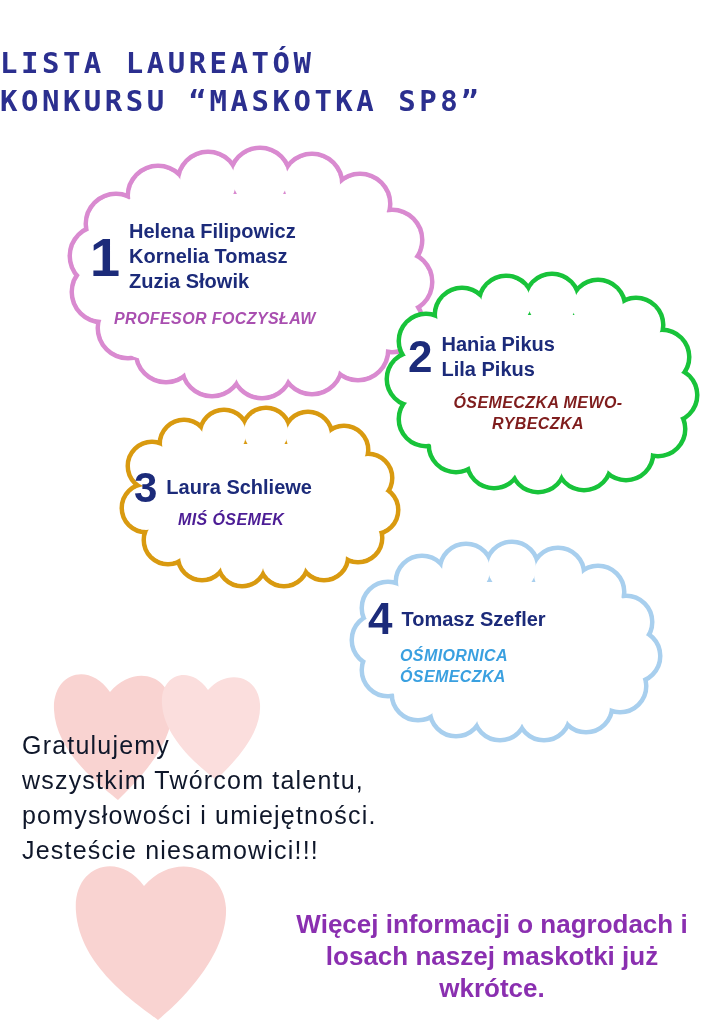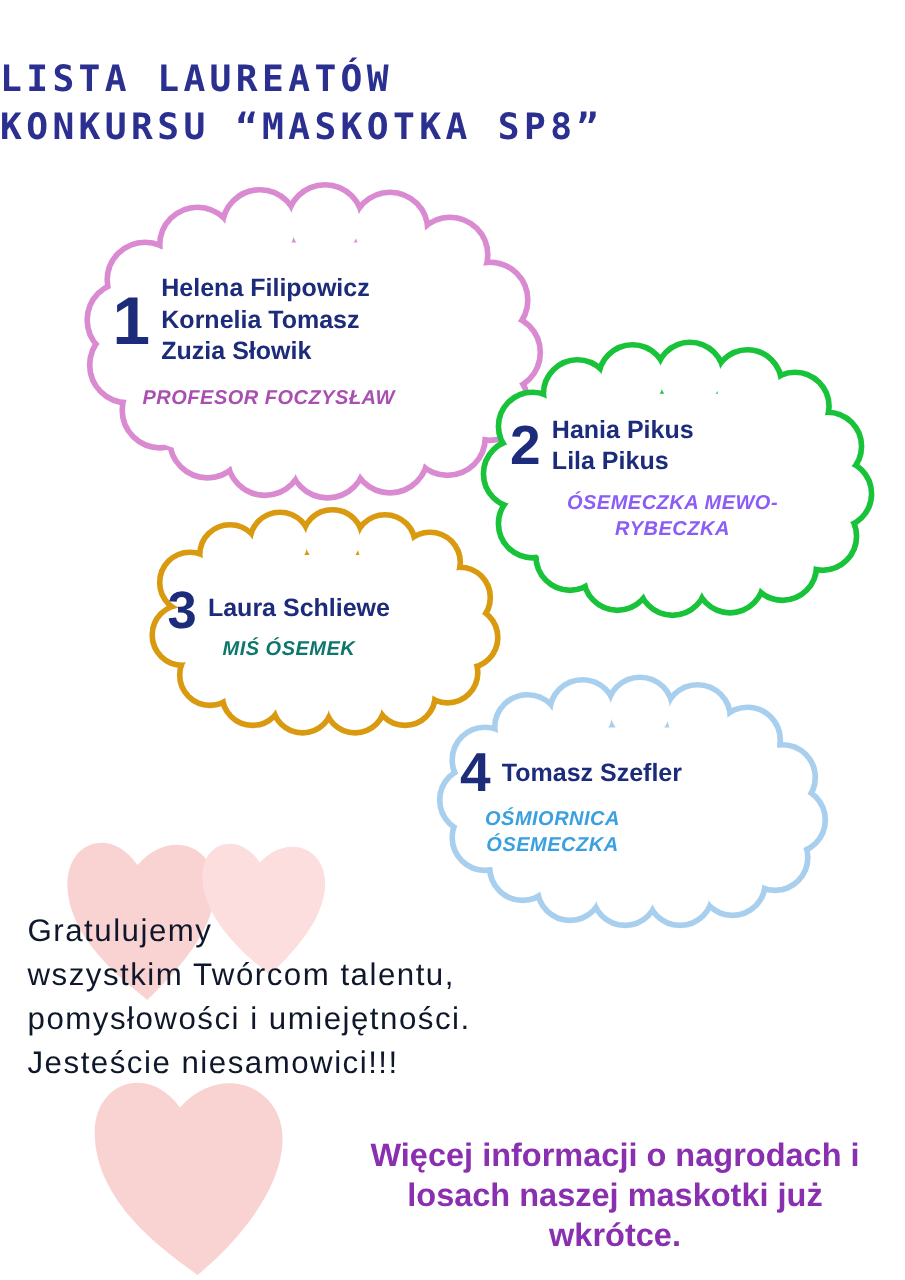--- a/index.html
+++ b/index.html
@@ -82,41 +82,41 @@
   #bubble1 .mascot { color: #a94fb0; margin-top: 14px; margin-left: 24px; }
 
   
   #bubble2 { left: 378px; top: 277px; width: 316px; height: 212px; }
   #bubble2 .bubble-inner {
     left: 30px; top: 30px; width: 260px; height: 152px;
     flex-direction: column; align-items: flex-start; justify-content: center;
   }
   #b2row { display: flex; align-items: center; }
   #bubble2 .rank { font-size: 44px; }
-  #bubble2 .mascot { color: #8b5cf6; margin-top: 10px; text-align: center; width: 100%; }
+  #bubble2 .mascot { color: #7f1d1d; margin-top: 10px; text-align: center; width: 100%; }
 
   
   #bubble3 { left: 110px; top: 412px; width: 296px; height: 172px; }
   #bubble3 .bubble-inner {
     left: 24px; top: 26px; width: 252px; height: 120px;
     flex-direction: column; align-items: flex-start; justify-content: center;
   }
   #b3row { display: flex; align-items: center; }
   #bubble3 .rank { font-size: 42px; }
-  #bubble3 .mascot { color: #0f766e; margin-left: 44px; }
+  #bubble3 .mascot { color: #4c1d95; margin-left: 44px; }
 
   
   #bubble4 { left: 342px; top: 548px; width: 326px; height: 186px; }
   #bubble4 .bubble-inner {
     left: 26px; top: 30px; width: 276px; height: 128px;
     flex-direction: column; align-items: flex-start; justify-content: center;
   }
   #b4row { display: flex; align-items: center; }
   #bubble4 .rank { font-size: 44px; }
-  #bubble4 .mascot { color: #3aa0e0; margin-top: 4px; margin-left: 20px; text-align: center; }
+  #bubble4 .mascot { color: #3aa0e0; margin-top: 4px; margin-left: 32px; }
 
   
   .congrats {
     position: absolute;
     left: 22px;
     top: 728px;
     width: 520px;
     color: #0f172a;
     font-family: "Liberation Sans", sans-serif;
     font-size: 25px;

